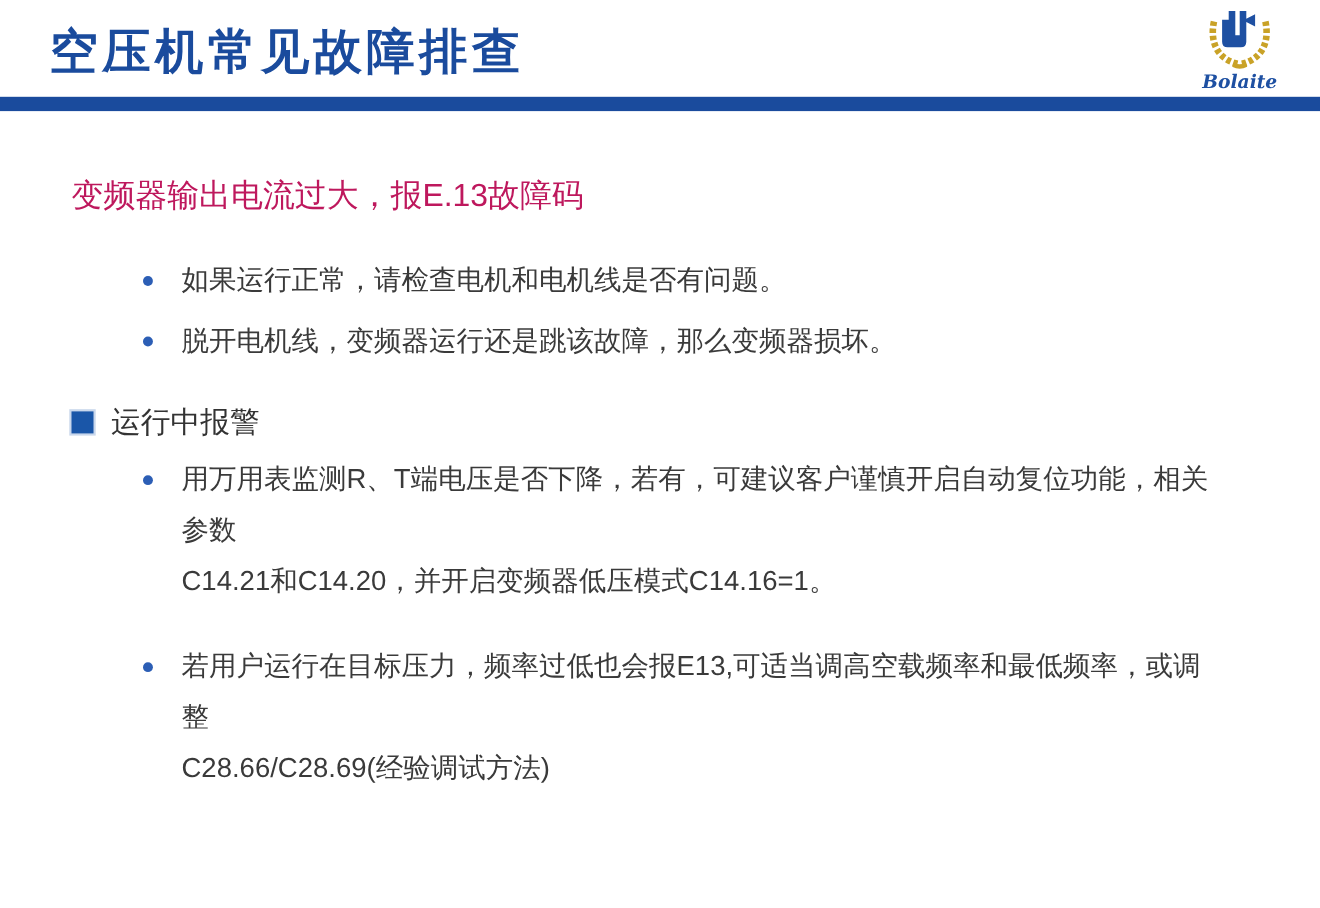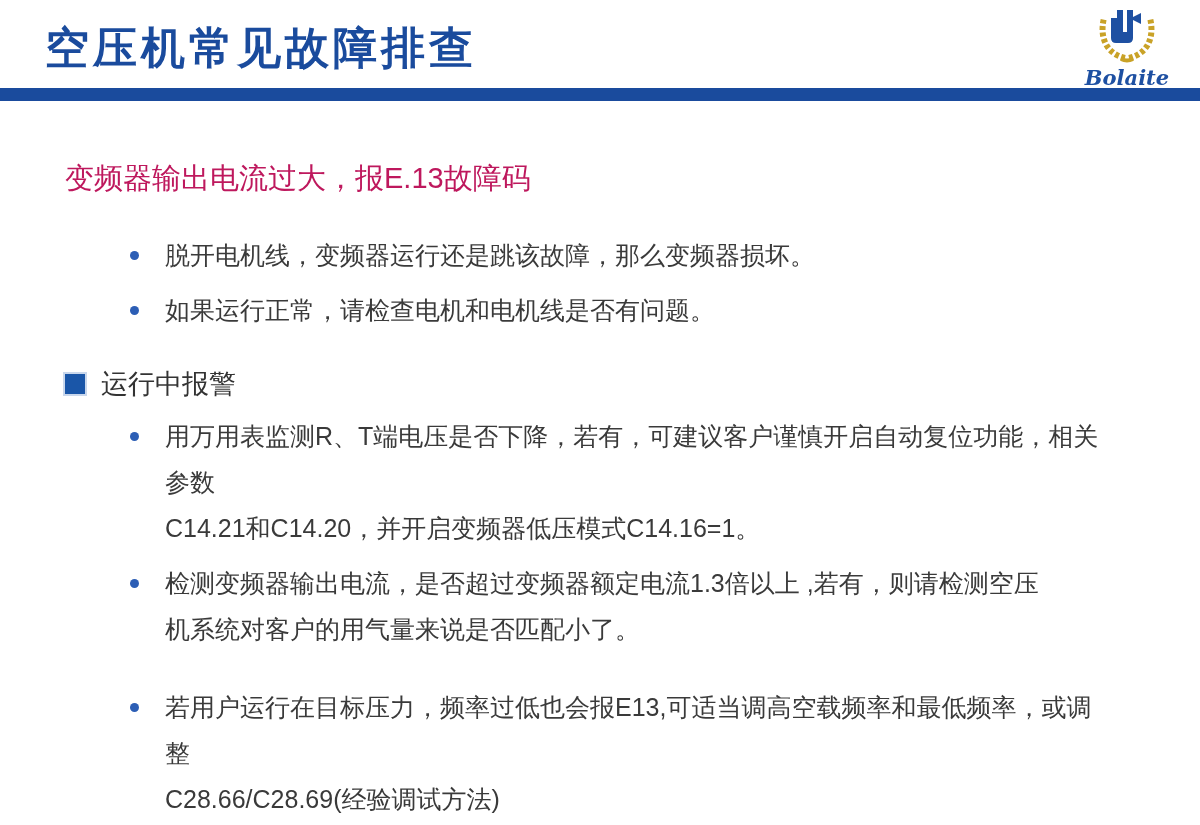--- a/index.html
+++ b/index.html
@@ -21,21 +21,21 @@
     position:absolute;left:0;top:88px;width:1200px;height:13px;
     background:#1A4B9D;
   }
   .logo{
     position:absolute;right:18px;top:4px;width:110px;
     display:flex;flex-direction:column;align-items:center;
   }
   .logo-script{
     font-family:"DejaVu Serif","Liberation Serif",serif;
     font-style:italic;font-weight:bold;
-    color:#1E50A2;font-size:21px;line-height:1;margin-top:1px;text-align:center;
+    color:#1E50A2;font-size:17px;line-height:1;margin-top:1px;text-align:center;
   }
   
   .content{position:absolute;left:65px;top:158px;width:1100px;}
   .alert-heading{
     font-size:29px;color:#be185d;line-height:40px;
     margin:0 0 34px 0;white-space:nowrap;
   }
   .section{margin:0 0 32px 0;}
   .section-heading{
     display:flex;align-items:center;
@@ -83,42 +83,37 @@
   <div class="header-bar"></div>
 </div>
 
 <div class="content">
 
   <div class="alert-heading">变频器输出电流过大，报E.13故障码</div>
 
   <div class="section">
     <div class="sub-item">
       <span class="dot-bullet"></span>
-      <span class="sub-text">脱开电机线，变频器运行还是跳该故障，那么变频器损坏。</span>
+      <span class="sub-text">如果运行正常，请检查电机和电机线是否有问题。</span>
     </div>
     <div class="sub-item">
       <span class="dot-bullet"></span>
-      <span class="sub-text">如果运行正常，请检查电机和电机线是否有问题。</span>
+      <span class="sub-text">脱开电机线，变频器运行还是跳该故障，那么变频器损坏。</span>
     </div>
   </div>
 
   <div class="section">
     <div class="section-heading">
       <span class="square-bullet"></span>
       <span>运行中报警</span>
     </div>
     <div class="sub-item">
       <span class="dot-bullet"></span>
       <span class="sub-text">用万用表监测R、T端电压是否下降，若有，可建议客户谨慎开启自动复位功能，相关参数
 C14.21和C14.20，并开启变频器低压模式C14.16=1。</span>
-    </div>
-    <div class="sub-item">
-      <span class="dot-bullet"></span>
-      <span class="sub-text">检测变频器输出电流，是否超过变频器额定电流1.3倍以上 ,若有，则请检测空压
-机系统对客户的用气量来说是否匹配小了。</span>
     </div>
   </div>
 
   <div class="section">
     <div class="sub-item">
       <span class="dot-bullet"></span>
       <span class="sub-text">若用户运行在目标压力，频率过低也会报E13,可适当调高空载频率和最低频率，或调整
 C28.66/C28.69(经验调试方法)</span>
     </div>
   </div>

